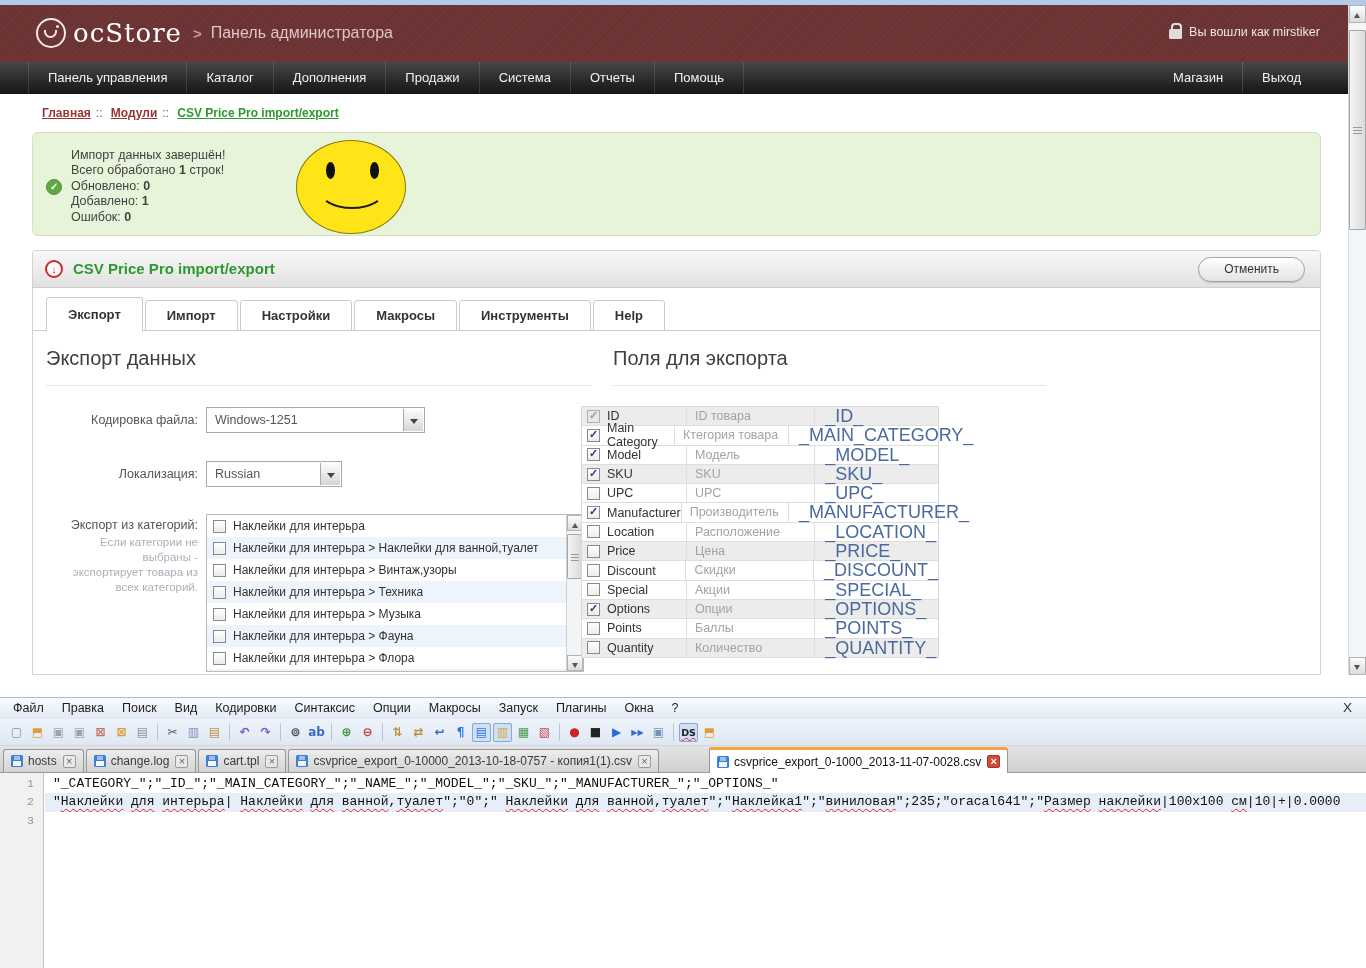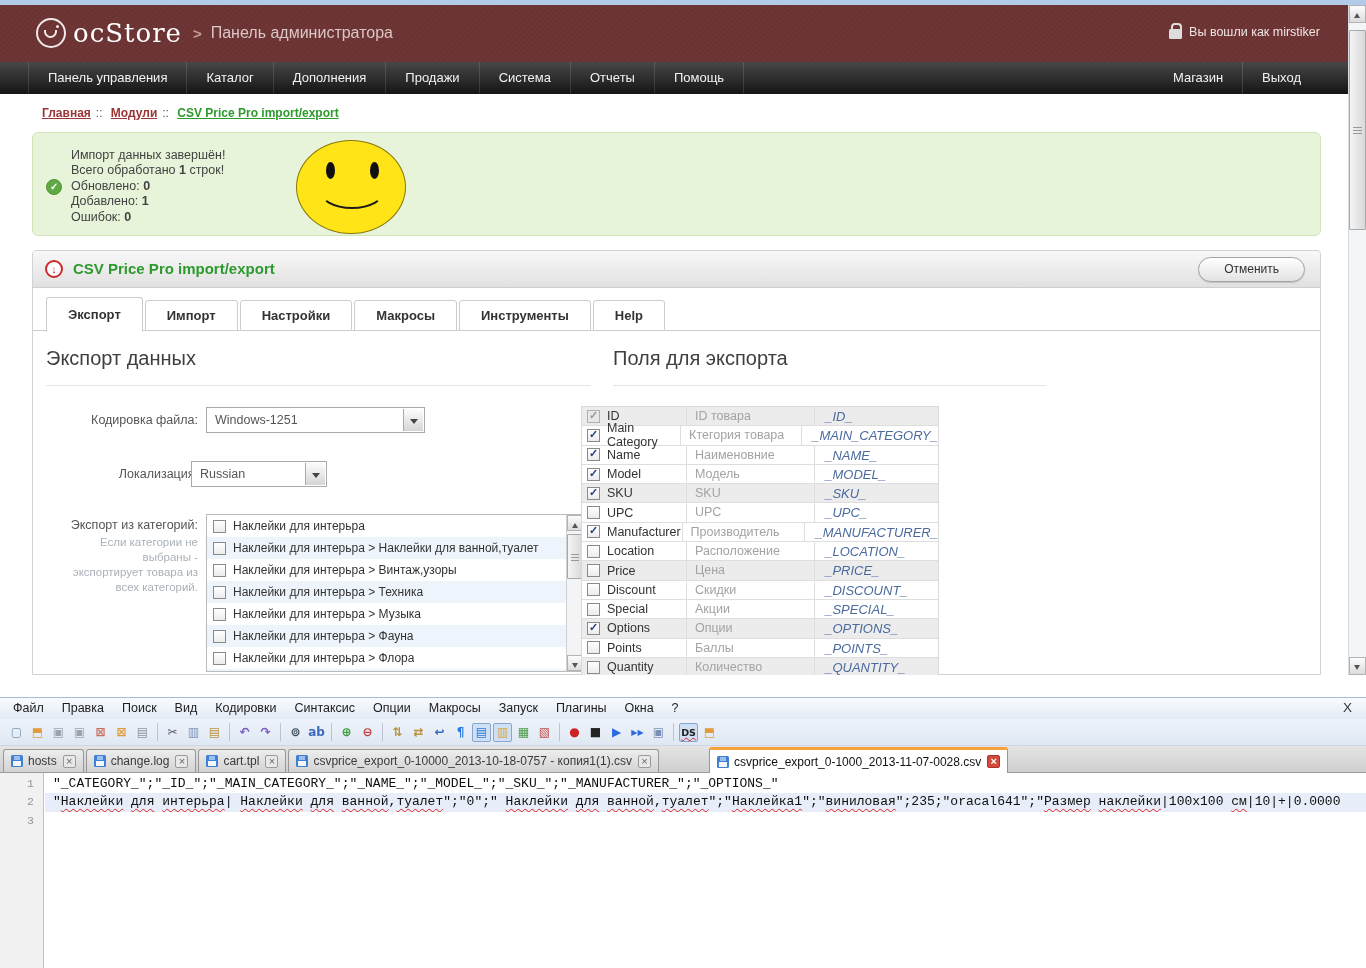--- a/index.html
+++ b/index.html
@@ -91,21 +91,21 @@
   .vs-btn.down::after { top:7px; border-top:5px solid #555; }
   .vs-thumb { position:absolute; left:0; right:0; background:linear-gradient(90deg,#f4f4f4,#d9d9d9); border:1px solid #a8a8a8; border-radius:1px; }
   .vs-thumb::after { content:""; position:absolute; left:3px; right:3px; top:50%; height:1px; background:#999; box-shadow:0 -3px 0 #999, 0 3px 0 #999; }
 
   .fields-table { position:absolute; left:548px; top:155px; width:358px; border:1px solid #d9d9d9; border-bottom:none; }
   .f-row { display:flex; height:19.3px; border-bottom:1px solid #dedede; background:#fff; }
   .f-row.shaded { background:#ececec; }
   .f-c1 { width:128px; display:flex; align-items:center; padding-left:5px; font-size:12.5px; color:#333; border-right:1px solid #dedede; }
   .f-c1 .cb { margin-right:7px; width:13px; height:13px; }
   .f-c2 { width:156px; font-size:12.5px; color:#a3a3a3; line-height:19px; padding-left:8px; border-right:1px solid #dedede; }
-  .f-c3 { width:149px; font-size:13px; color:#4a6a9d; line-height:19px; padding-left:10px;font-style:italic; }
+  .f-c3 { width:149px; font-size:18px; color:#4a6a9d; line-height:19px; padding-left:10px; }
 
   .page-scroll { position:absolute; right:0; top:5px; width:18px; height:670px; background:#f3f6f9; border-left:1px solid #d4dce4; }
   .page-scroll .vs-btn { height:18px; }
   .page-scroll .vs-thumb { top:25px; height:200px; }
 
   
   .npp { position:absolute; left:0; top:697px; width:1366px; height:271px; background:#fff; border-top:1px solid #a9bcd4; }
   .npp-menubar { position:absolute; left:0; top:0; width:100%; height:21px;
     background:linear-gradient(#f9fbfe,#e2eaf5); display:flex; align-items:center; }
   .menu-item { font-size:12.5px; color:#1c1c1c; padding:0 9px; line-height:21px; cursor:pointer; }
@@ -231,21 +231,21 @@
       <div class="sec-title" style="left:13px;">Экспорт данных</div>
       <div class="sec-rule" style="left:13px; width:545px;"></div>
 
       <div class="frm-label" style="left:13px; top:162px;">Кодировка файла:</div>
       <div class="sel" style="left:173px; top:156px; width:219px;">
         <span>Windows-1251</span>
         <span class="sel-btn"></span>
       </div>
 
       <div class="frm-label" style="left:13px; top:216px;">Локализация:</div>
-      <div class="sel" style="left:158px; top:210px; width:136px;">
+      <div class="sel" style="left:173px; top:210px; width:136px;">
         <span>Russian</span>
         <span class="sel-btn"></span>
       </div>
 
       <div class="frm-label" style="left:13px; top:267px;">
         <div>Экспорт из категорий:</div>
         <div class="hint">
             <div>Если категории не</div>
             <div>выбраны -</div>
             <div>экспортирует товара из</div>
@@ -305,28 +305,20 @@
     <div class="f-c2">ID товара</div>
     <div class="f-c3">_ID_</div>
   </div>
           <div class="f-row">
     <div class="f-c1">
       <span class="cb checked"></span>
       <span>Main Category</span>
     </div>
     <div class="f-c2">Ктегория товара</div>
     <div class="f-c3">_MAIN_CATEGORY_</div>
-  </div>
-          <div class="f-row">
-    <div class="f-c1">
-      <span class="cb checked"></span>
-      <span>Name</span>
-    </div>
-    <div class="f-c2">Наименовние</div>
-    <div class="f-c3">_NAME_</div>
   </div>
           <div class="f-row">
     <div class="f-c1">
       <span class="cb checked"></span>
       <span>Model</span>
     </div>
     <div class="f-c2">Модель</div>
     <div class="f-c3">_MODEL_</div>
   </div>
           <div class="f-row shaded">

